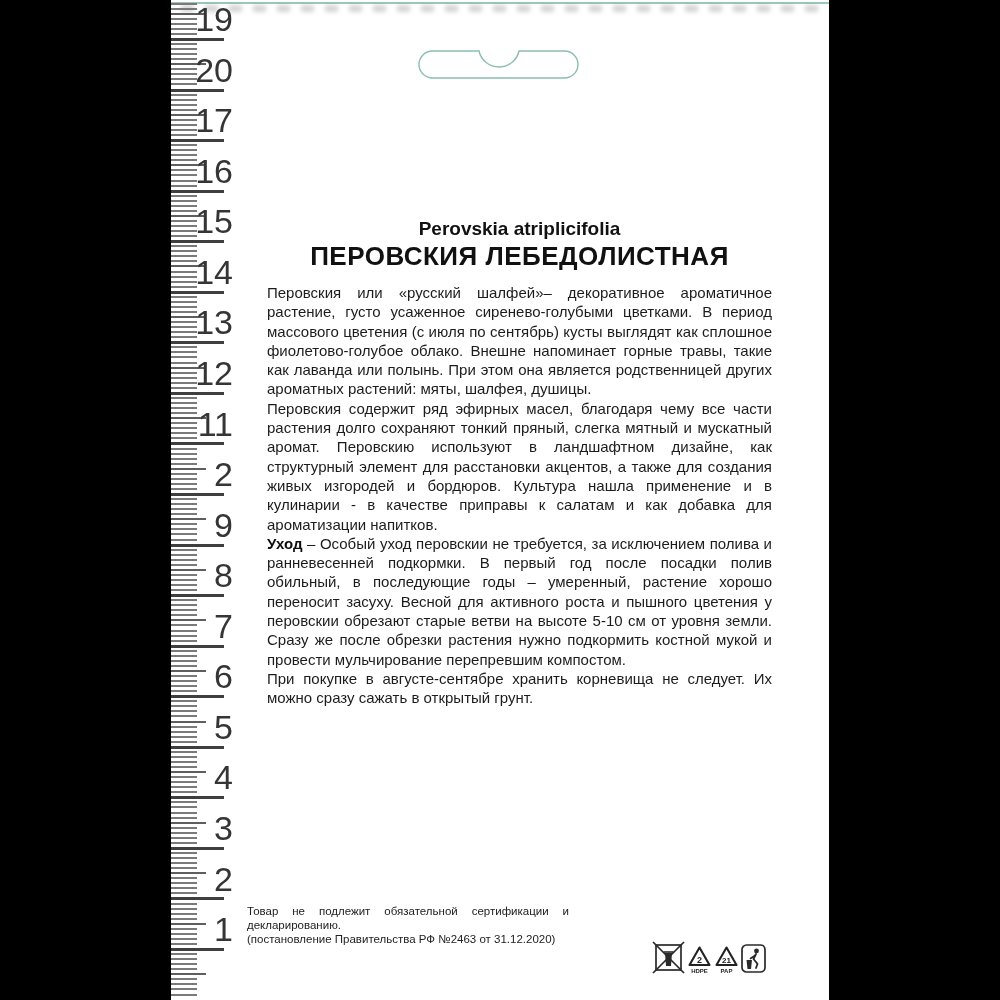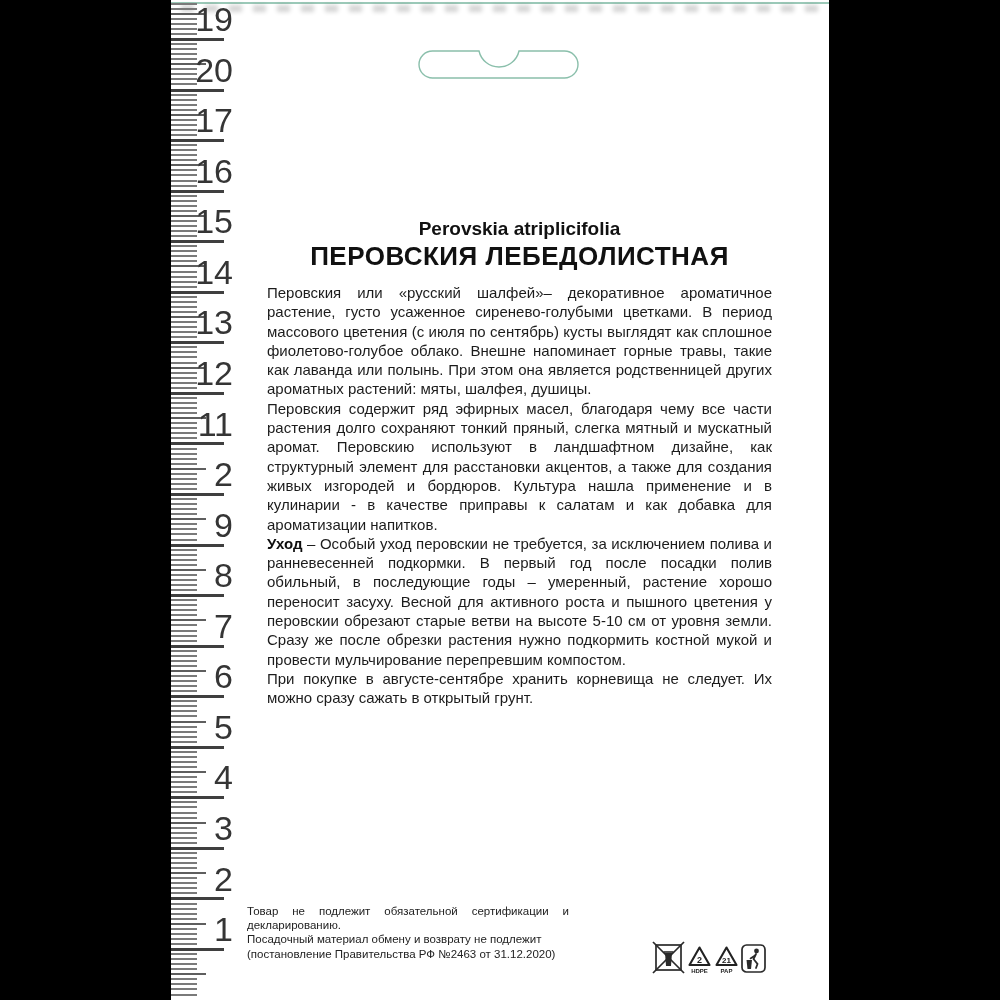--- a/index.html
+++ b/index.html
@@ -277,21 +277,20 @@
 
     <div class="body-text">
       <p>Перовския или «русский шалфей»– декоративное ароматичное растение, густо усаженное сиренево-голубыми цветками. В период массового цветения (с июля по сентябрь) кусты выглядят как сплошное фиолетово-голубое облако. Внешне напоминает горные травы, такие как лаванда или полынь. При этом она является родственницей других ароматных растений: мяты, шалфея, душицы.</p>
       <p>Перовския содержит ряд эфирных масел, благодаря чему все части растения долго сохраняют тонкий пряный, слегка мятный и мускатный аромат. Перовскию используют в ландшафтном дизайне, как структурный элемент для расстановки акцентов, а также для создания живых изгородей и бордюров. Культура нашла применение и в кулинарии - в качестве приправы к салатам и как добавка для ароматизации напитков.</p>
       <p class="sec"><b>Уход</b><span> – Особый уход перовскии не требуется, за исключением полива и ранневесенней подкормки. В первый год после посадки полив обильный, в последующие годы – умеренный, растение хорошо переносит засуху. Весной для активного роста и пышного цветения у перовскии обрезают старые ветви на высоте 5-10 см от уровня земли. Сразу же после обрезки растения нужно подкормить костной мукой и провести мульчирование перепревшим компостом.</span></p>
       <p>При покупке в августе-сентябре хранить корневища не следует. Их можно сразу сажать в открытый грунт.</p>
     </div>
 
     <div class="legal">
       <div>Товар не подлежит обязательной сертификации и декларированию.</div>
-      <div>Посадочный материал обмену и возврату не подлежит</div>
       <div>(постановление Правительства РФ №2463 от 31.12.2020)</div>
     </div>
 
     <div class="icons">
 
       <svg class="ic" style="left:0" width="33" height="34" viewBox="0 0 33 34">
         <rect x="4" y="5" width="25" height="25" fill="none" stroke="#2a2a2a" stroke-width="1.7"></rect>
         <line x1="1" y1="2" x2="32" y2="33" stroke="#2a2a2a" stroke-width="1.7"></line>
         <line x1="32" y1="2" x2="1" y2="33" stroke="#2a2a2a" stroke-width="1.7"></line>
         <path d="M13 13 L20 13 L19 26 L14 26 Z" fill="#2a2a2a"></path>

